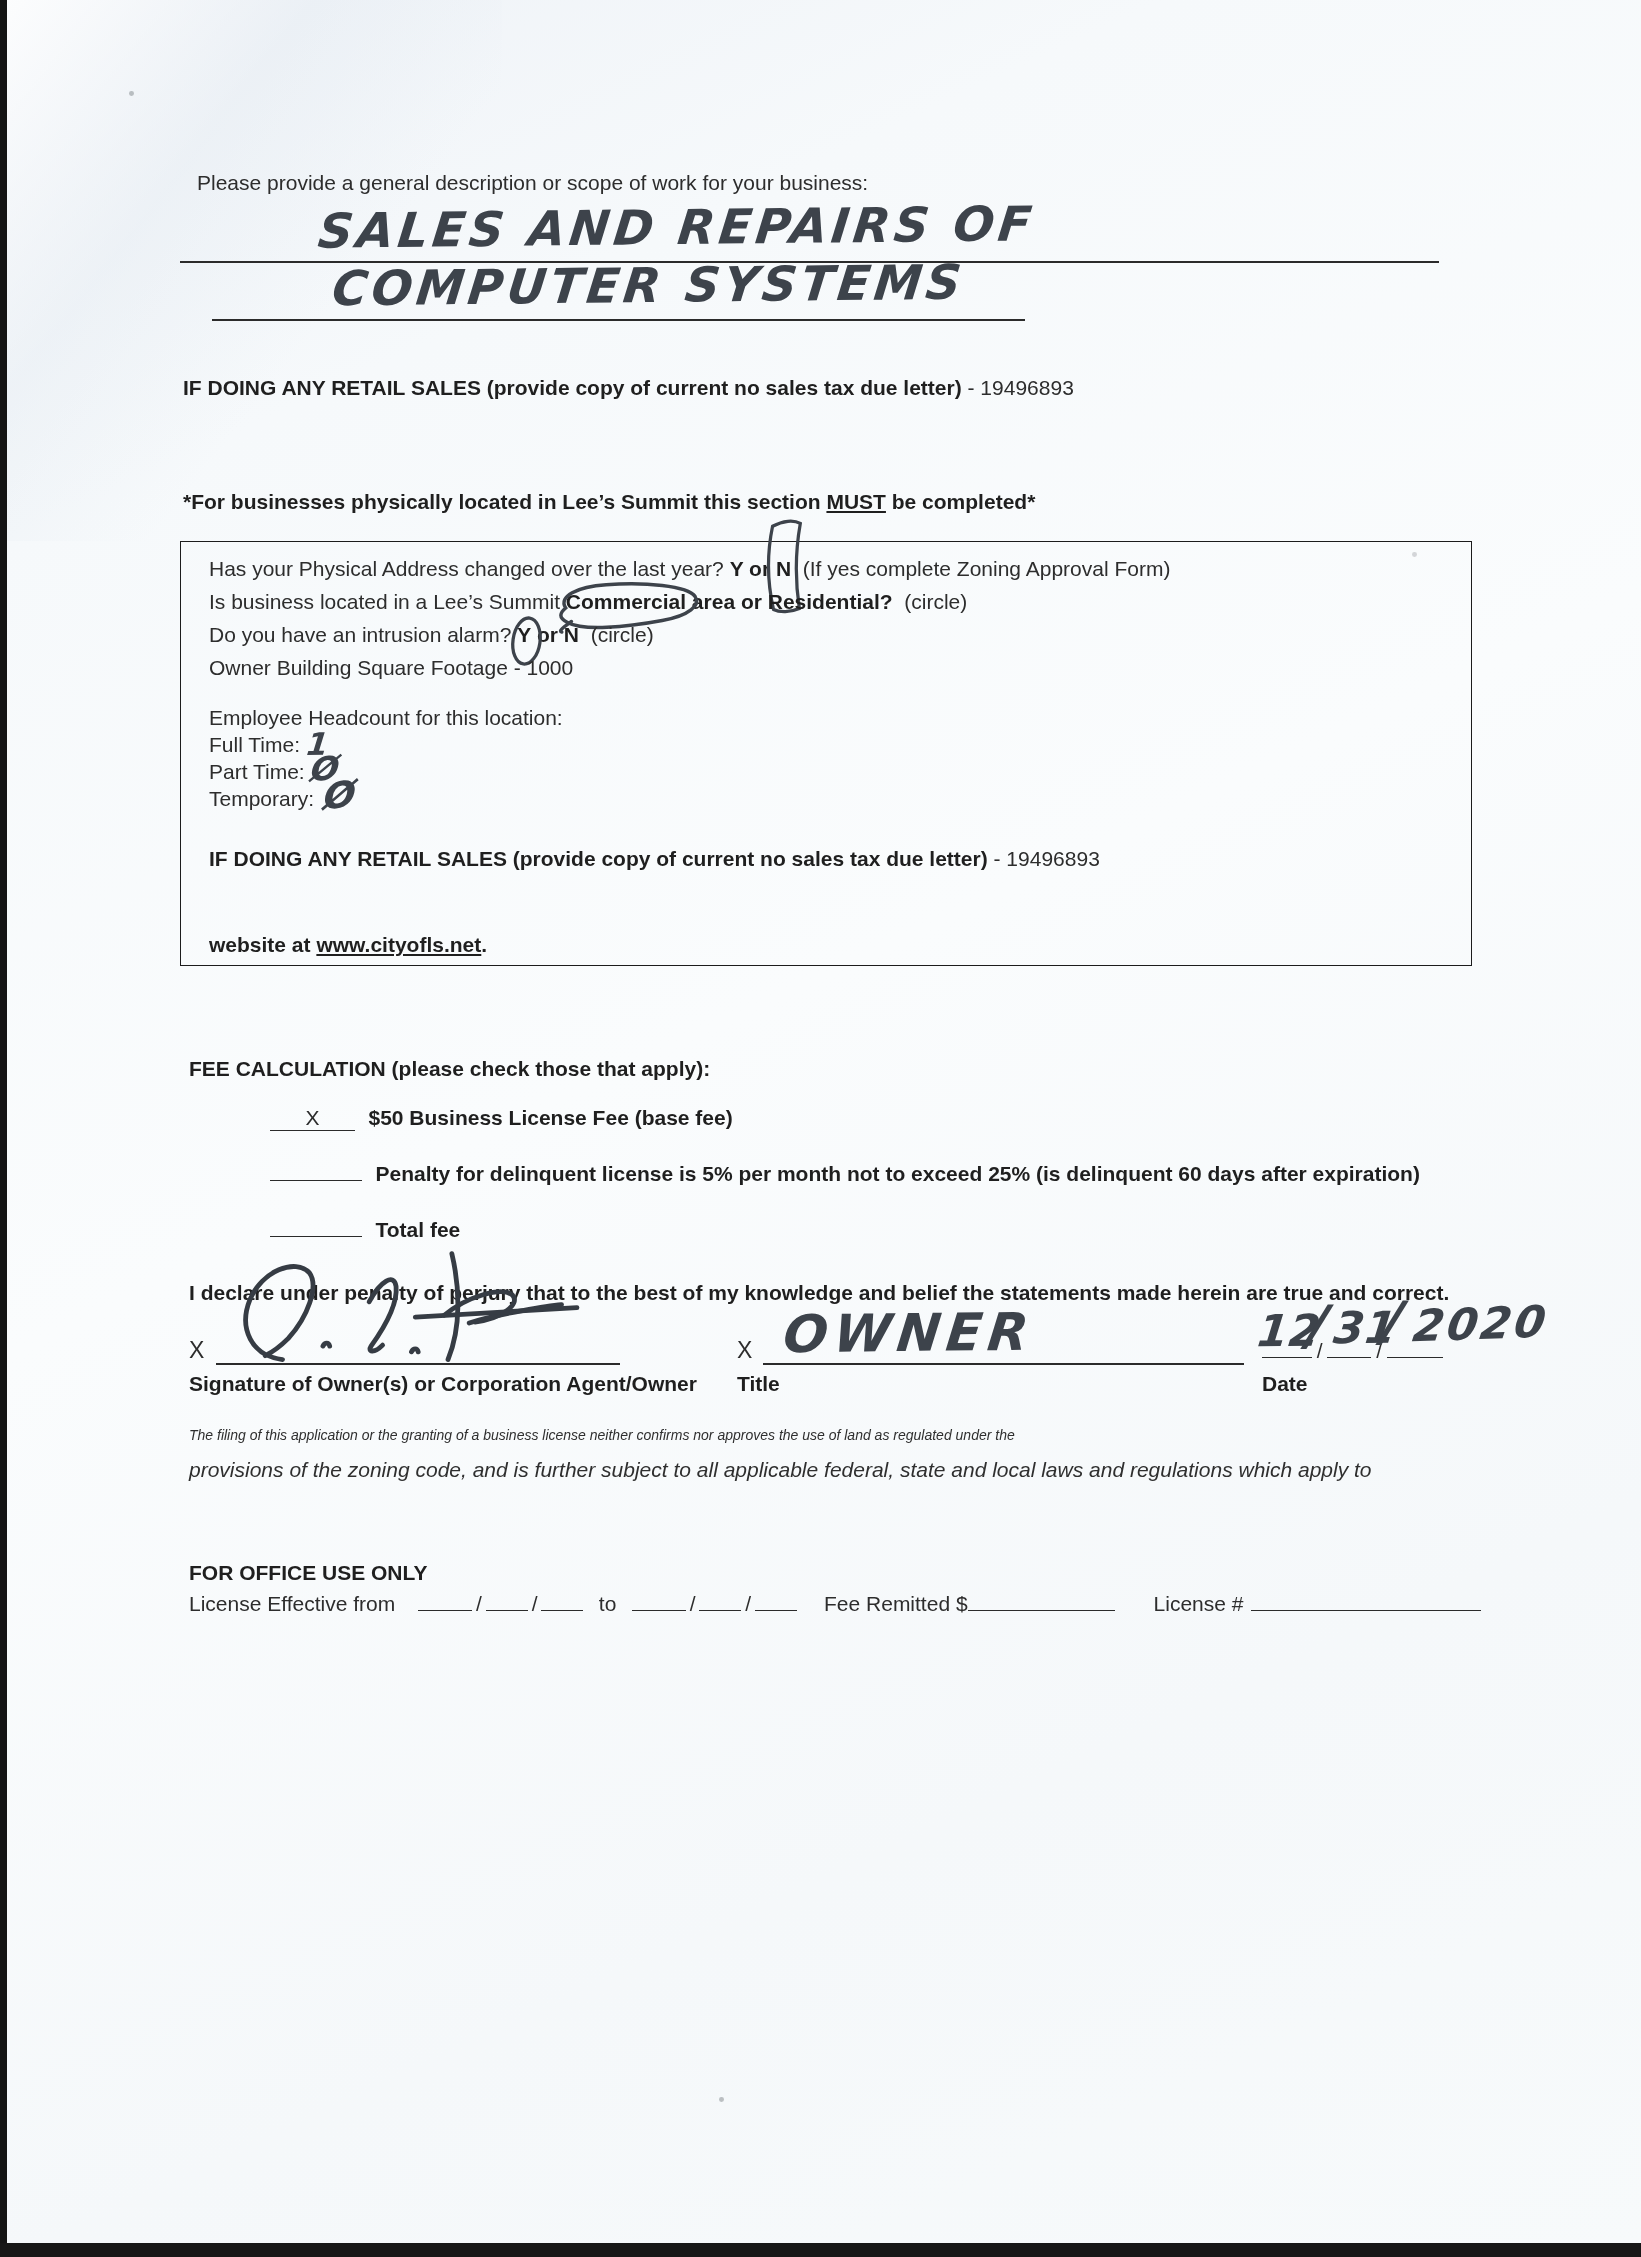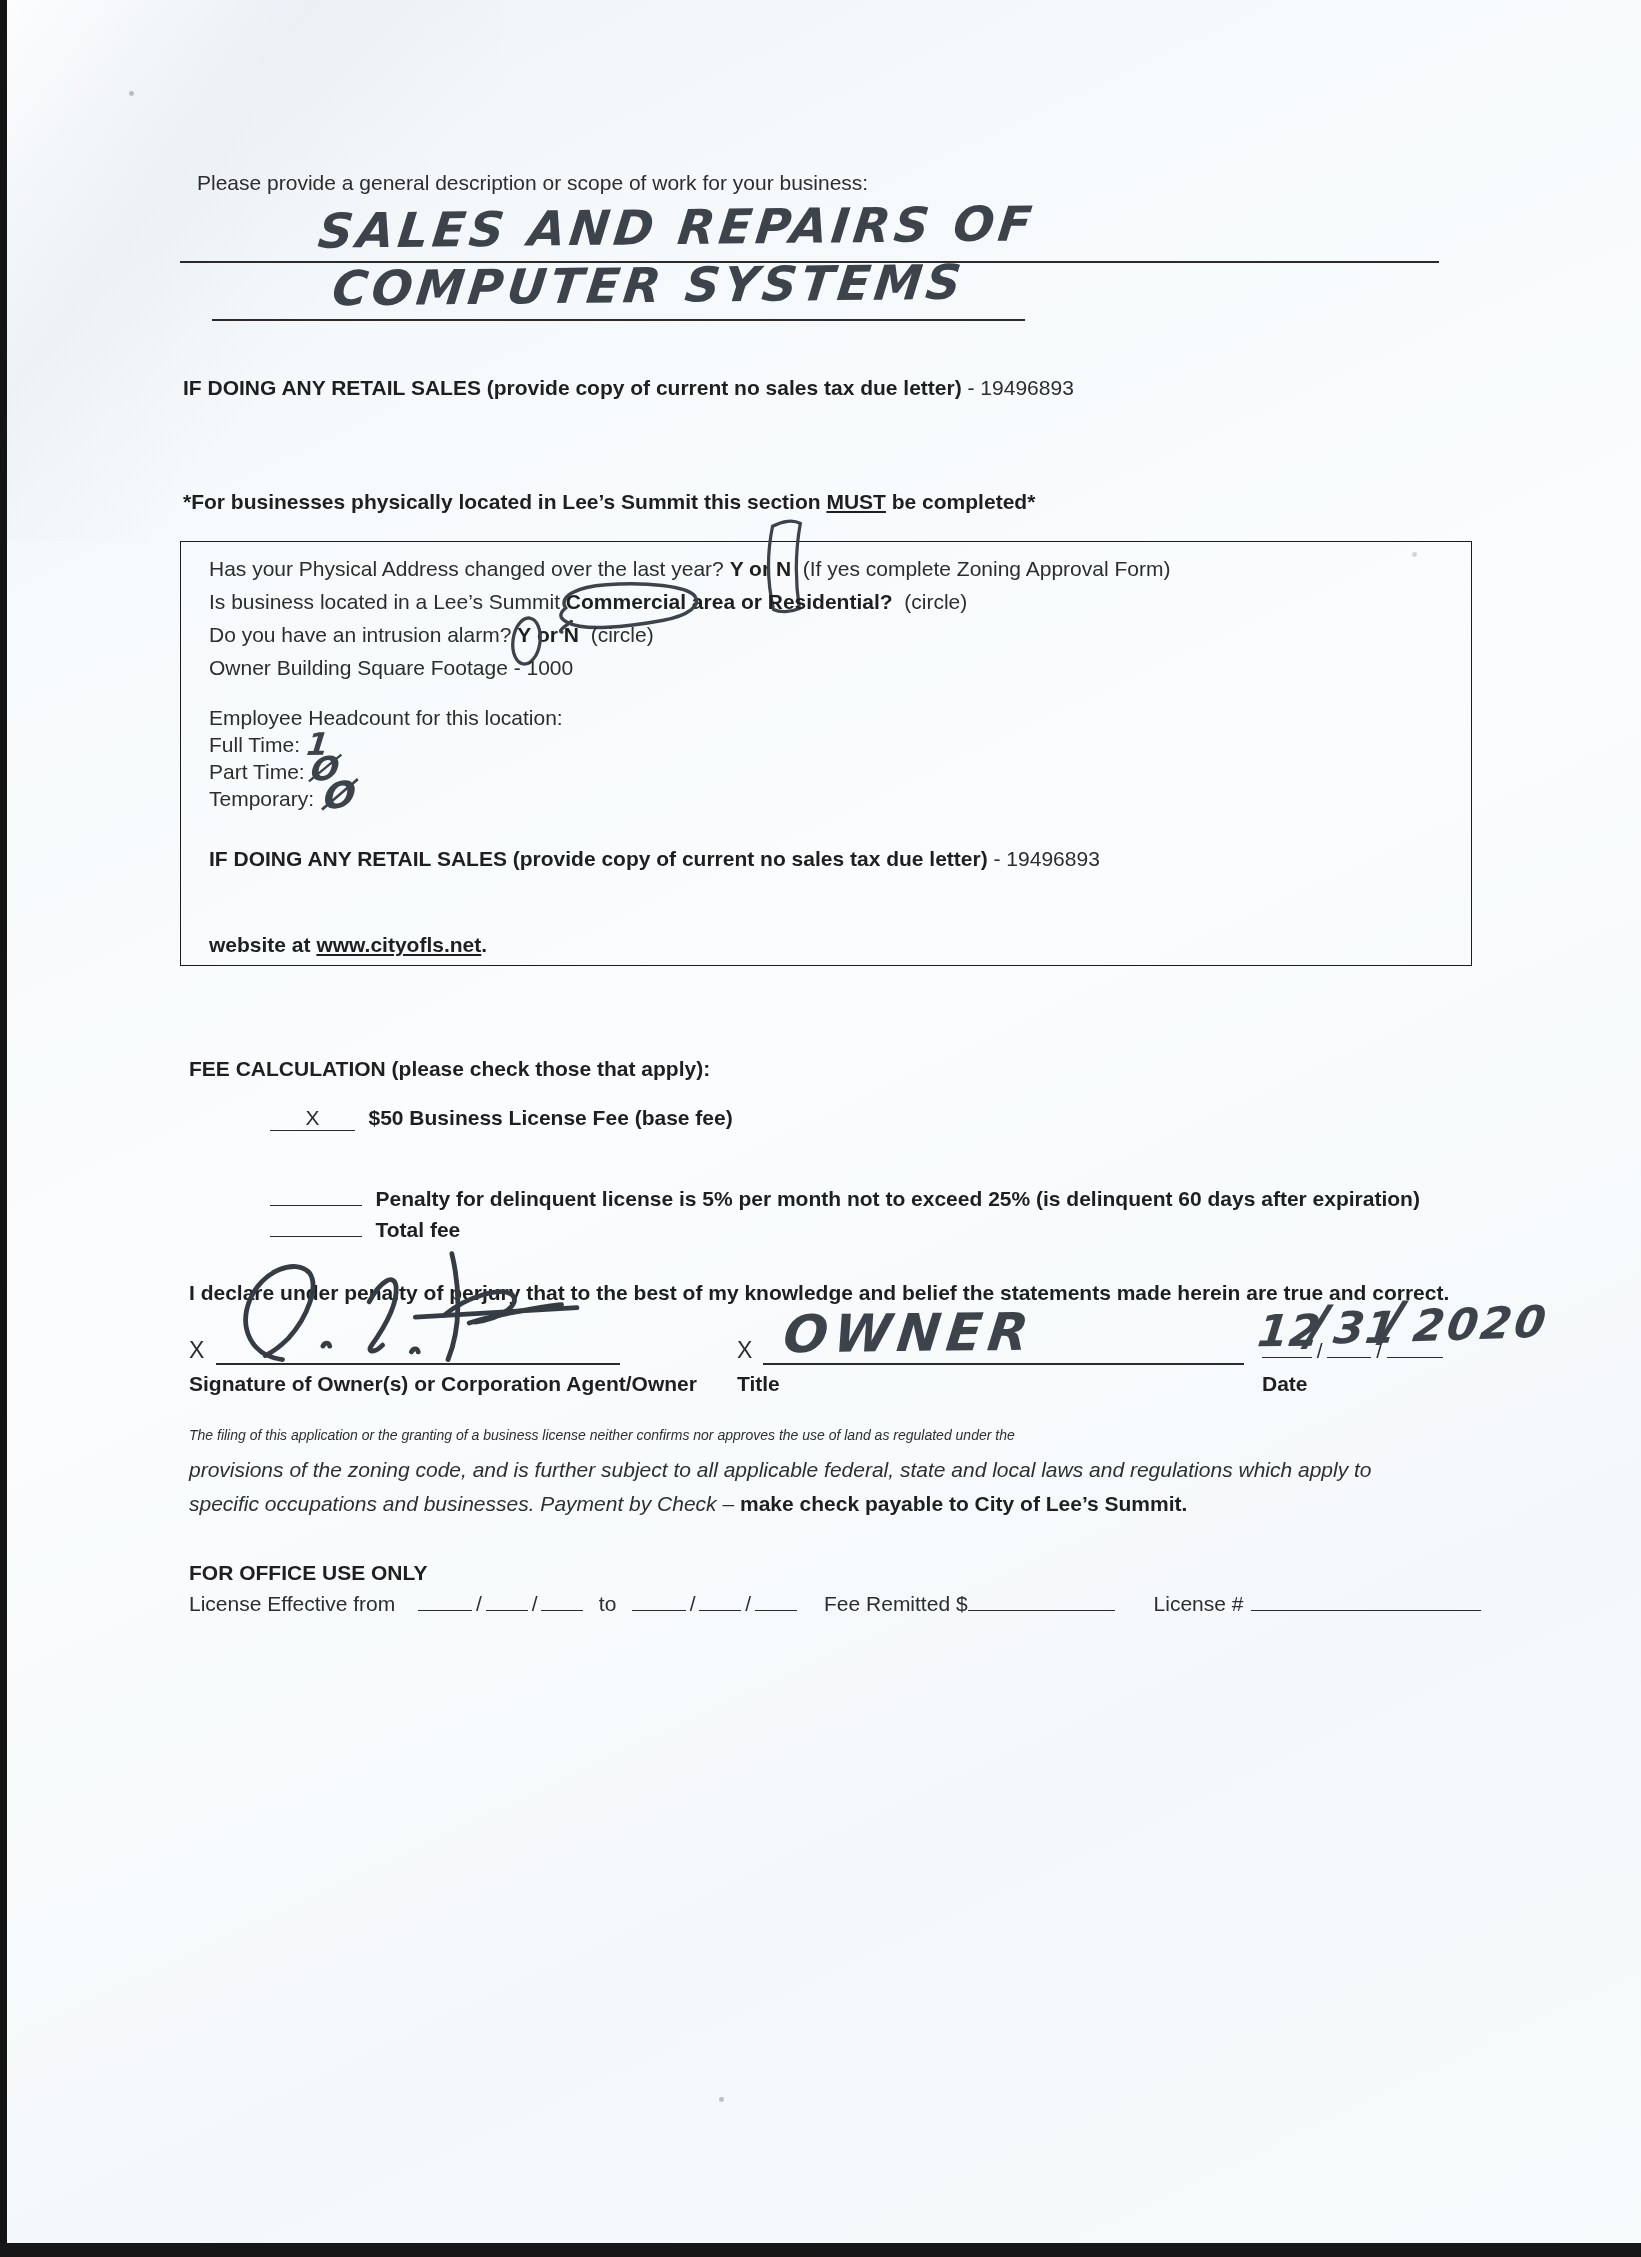--- a/index.html
+++ b/index.html
@@ -91,21 +91,21 @@
   </div>
 
   <div class="t b" style="left:189px;top:1056px;">FEE CALCULATION (please check those that apply):</div>
 
   <div class="flexrow" style="left:270px;top:1106px;font-size:21px;">
     <span class="feeblank" style="width:85px;"><span>X</span></span>
     <span class="b" style="margin-left:13.5px;">$50 Business License Fee (base fee)</span>
   </div>
   <div class="flexrow" style="left:270px;top:1162px;font-size:21px;">
     <span class="feeblank" style="width:92px;"></span>
-    <span class="b" style="margin-left:13.5px;margin-top:25px;">Penalty for delinquent license is 5% per month not to exceed 25% (is delinquent 60 days after expiration)</span>
+    <span class="b" style="margin-left:13.5px;">Penalty for delinquent license is 5% per month not to exceed 25% (is delinquent 60 days after expiration)</span>
   </div>
   <div class="flexrow" style="left:270px;top:1218px;font-size:21px;">
     <span class="feeblank" style="width:92px;"></span>
     <span class="b" style="margin-left:13.5px;">Total fee</span>
   </div>
 
   <div class="t b" style="left:189px;top:1280px;">I declare under penalty of perjury that to the best of my knowledge and belief the statements made herein are true and correct.</div>
 
   <div class="t" style="left:189px;top:1338px;font-size:23px;">X</div>
   <div class="rule" style="left:216px;top:1363px;width:404px;"></div>
@@ -136,23 +136,20 @@
   <div class="hw" style="left:1334px;top:1302px;font-size:44px;letter-spacing:1px;">31</div>
   <div class="hw" style="left:1383px;top:1290px;font-size:54px;letter-spacing:0;">/</div>
   <div class="hw" style="left:1414px;top:1298px;font-size:44px;letter-spacing:2.9px;transform:skewX(-10deg) rotate(-2deg);">2020</div>
 
   <div class="t b" style="left:189px;top:1371px;">Signature of Owner(s) or Corporation Agent/Owner</div>
   <div class="t b" style="left:737px;top:1371px;">Title</div>
   <div class="t b" style="left:1262px;top:1371px;">Date</div>
 
   <div class="t it" style="left:189px;top:1423px;font-size:14px;color:#2f2f2f;">The filing of this application or the granting of a business license neither confirms nor approves the use of land as regulated under the</div>
   <div class="t it" style="left:189px;top:1457px;font-size:21px;color:#2f2f2f;">provisions of the zoning code, and is further subject to all applicable federal, state and local laws and regulations which apply to</div>
-  <div class="t" style="left:189px;top:1491px;font-size:21px;color:#2f2f2f;">
-    <span class="it">specific occupations and businesses. Payment by Check – </span><span class="b">make check payable to City of Lee’s Summit.</span>
-  </div>
 
   <div class="t b" style="left:189px;top:1560px;">FOR OFFICE USE ONLY</div>
   <div class="flexrow" style="left:189px;top:1591px;font-size:21px;">
     <span>License Effective from</span>
     <span class="blank" style="width:54px;margin-left:23px;"></span>
     <span style="margin:0 3.9px;">/</span>
     <span class="blank" style="width:42px;"></span>
     <span style="margin:0 3.9px;">/</span>
     <span class="blank" style="width:42px;"></span>
     <span style="margin:0 15.4px;">to</span>

